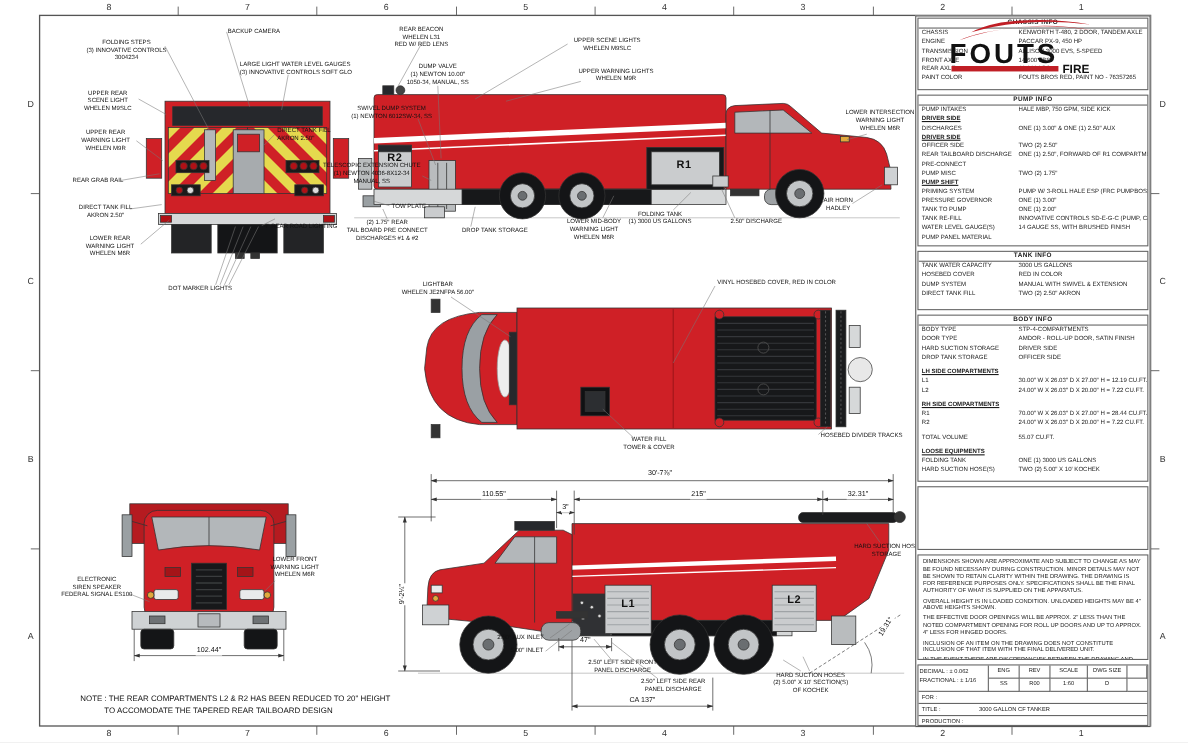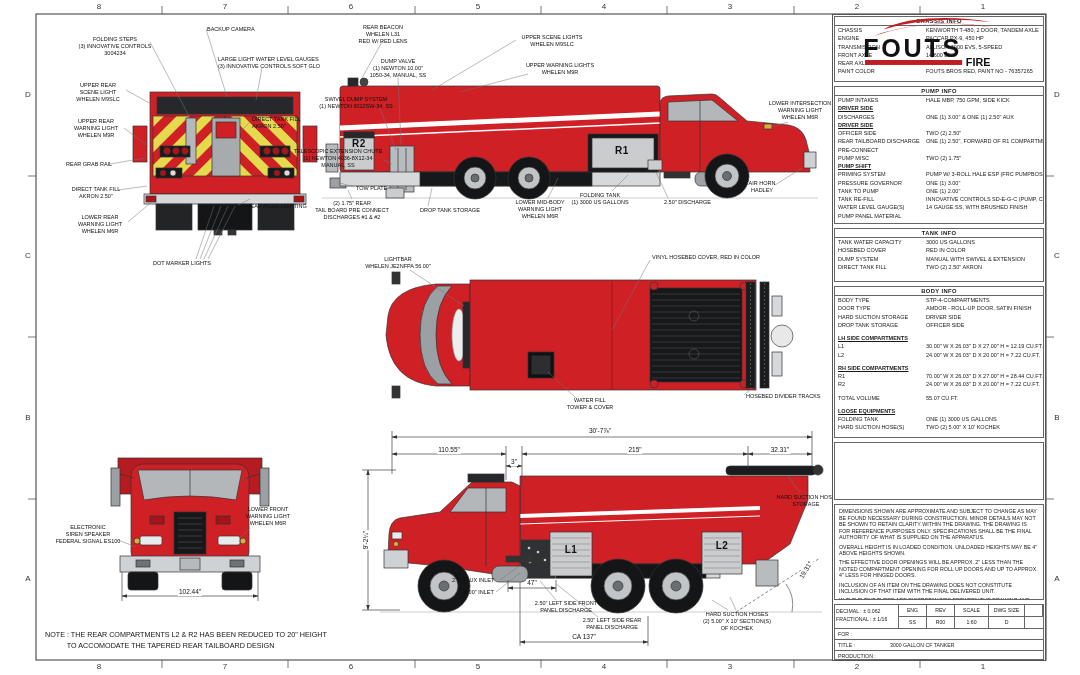--- a/index.html
+++ b/index.html
@@ -4,21 +4,21 @@
 <style>
   html,body{margin:0;padding:0;background:#e8e8e8;}
   .page{position:relative;width:1080px;height:675px;background:#ffffff;overflow:hidden;
         font-family:"Liberation Sans",sans-serif;color:#1a1a1a;}
   svg{position:absolute;left:0;top:0;}
   .zone{position:absolute;font-size:8px;color:#333;width:12px;text-align:center;}
   .cl{position:absolute;font-size:5.5px;line-height:1.25;white-space:pre;color:#111;z-index:5;}
   .cl.c{transform:translateX(-50%);text-align:center;}
   .cl.comp{font-size:10px;font-weight:700;letter-spacing:.5px;color:#111;}
   .cl.dim{font-size:6.5px;background:#fff;padding:0 1px;}
-  .cl.note{font-size:7.2px;line-height:1.5;}
+  .cl.note{font-size:7.2px;line-height:1.5;margin-left:28px;}
   
   .panel{position:absolute;left:832px;top:14px;width:214px;height:647px;z-index:6;background:#fff;
          border:1px solid #555;box-sizing:border-box;padding:1px;}
   .spec-section{border:1px solid #666;margin-bottom:4px;overflow:hidden;background:#fff;box-sizing:border-box;}
   .spec-head{text-align:center;font-size:5.8px;font-weight:700;letter-spacing:.4px;
              border-bottom:1px solid #666;padding:1px 0;}
   .spec-row{display:flex;font-size:5.5px;line-height:1.5;padding:0 3px;min-height:8.2px;align-items:flex-start;}
   .spec-row .lab{width:88px;flex:none;white-space:nowrap;}
   .spec-row .lab.und{text-decoration:underline;font-weight:700;}
   .spec-row .val{white-space:nowrap;}

